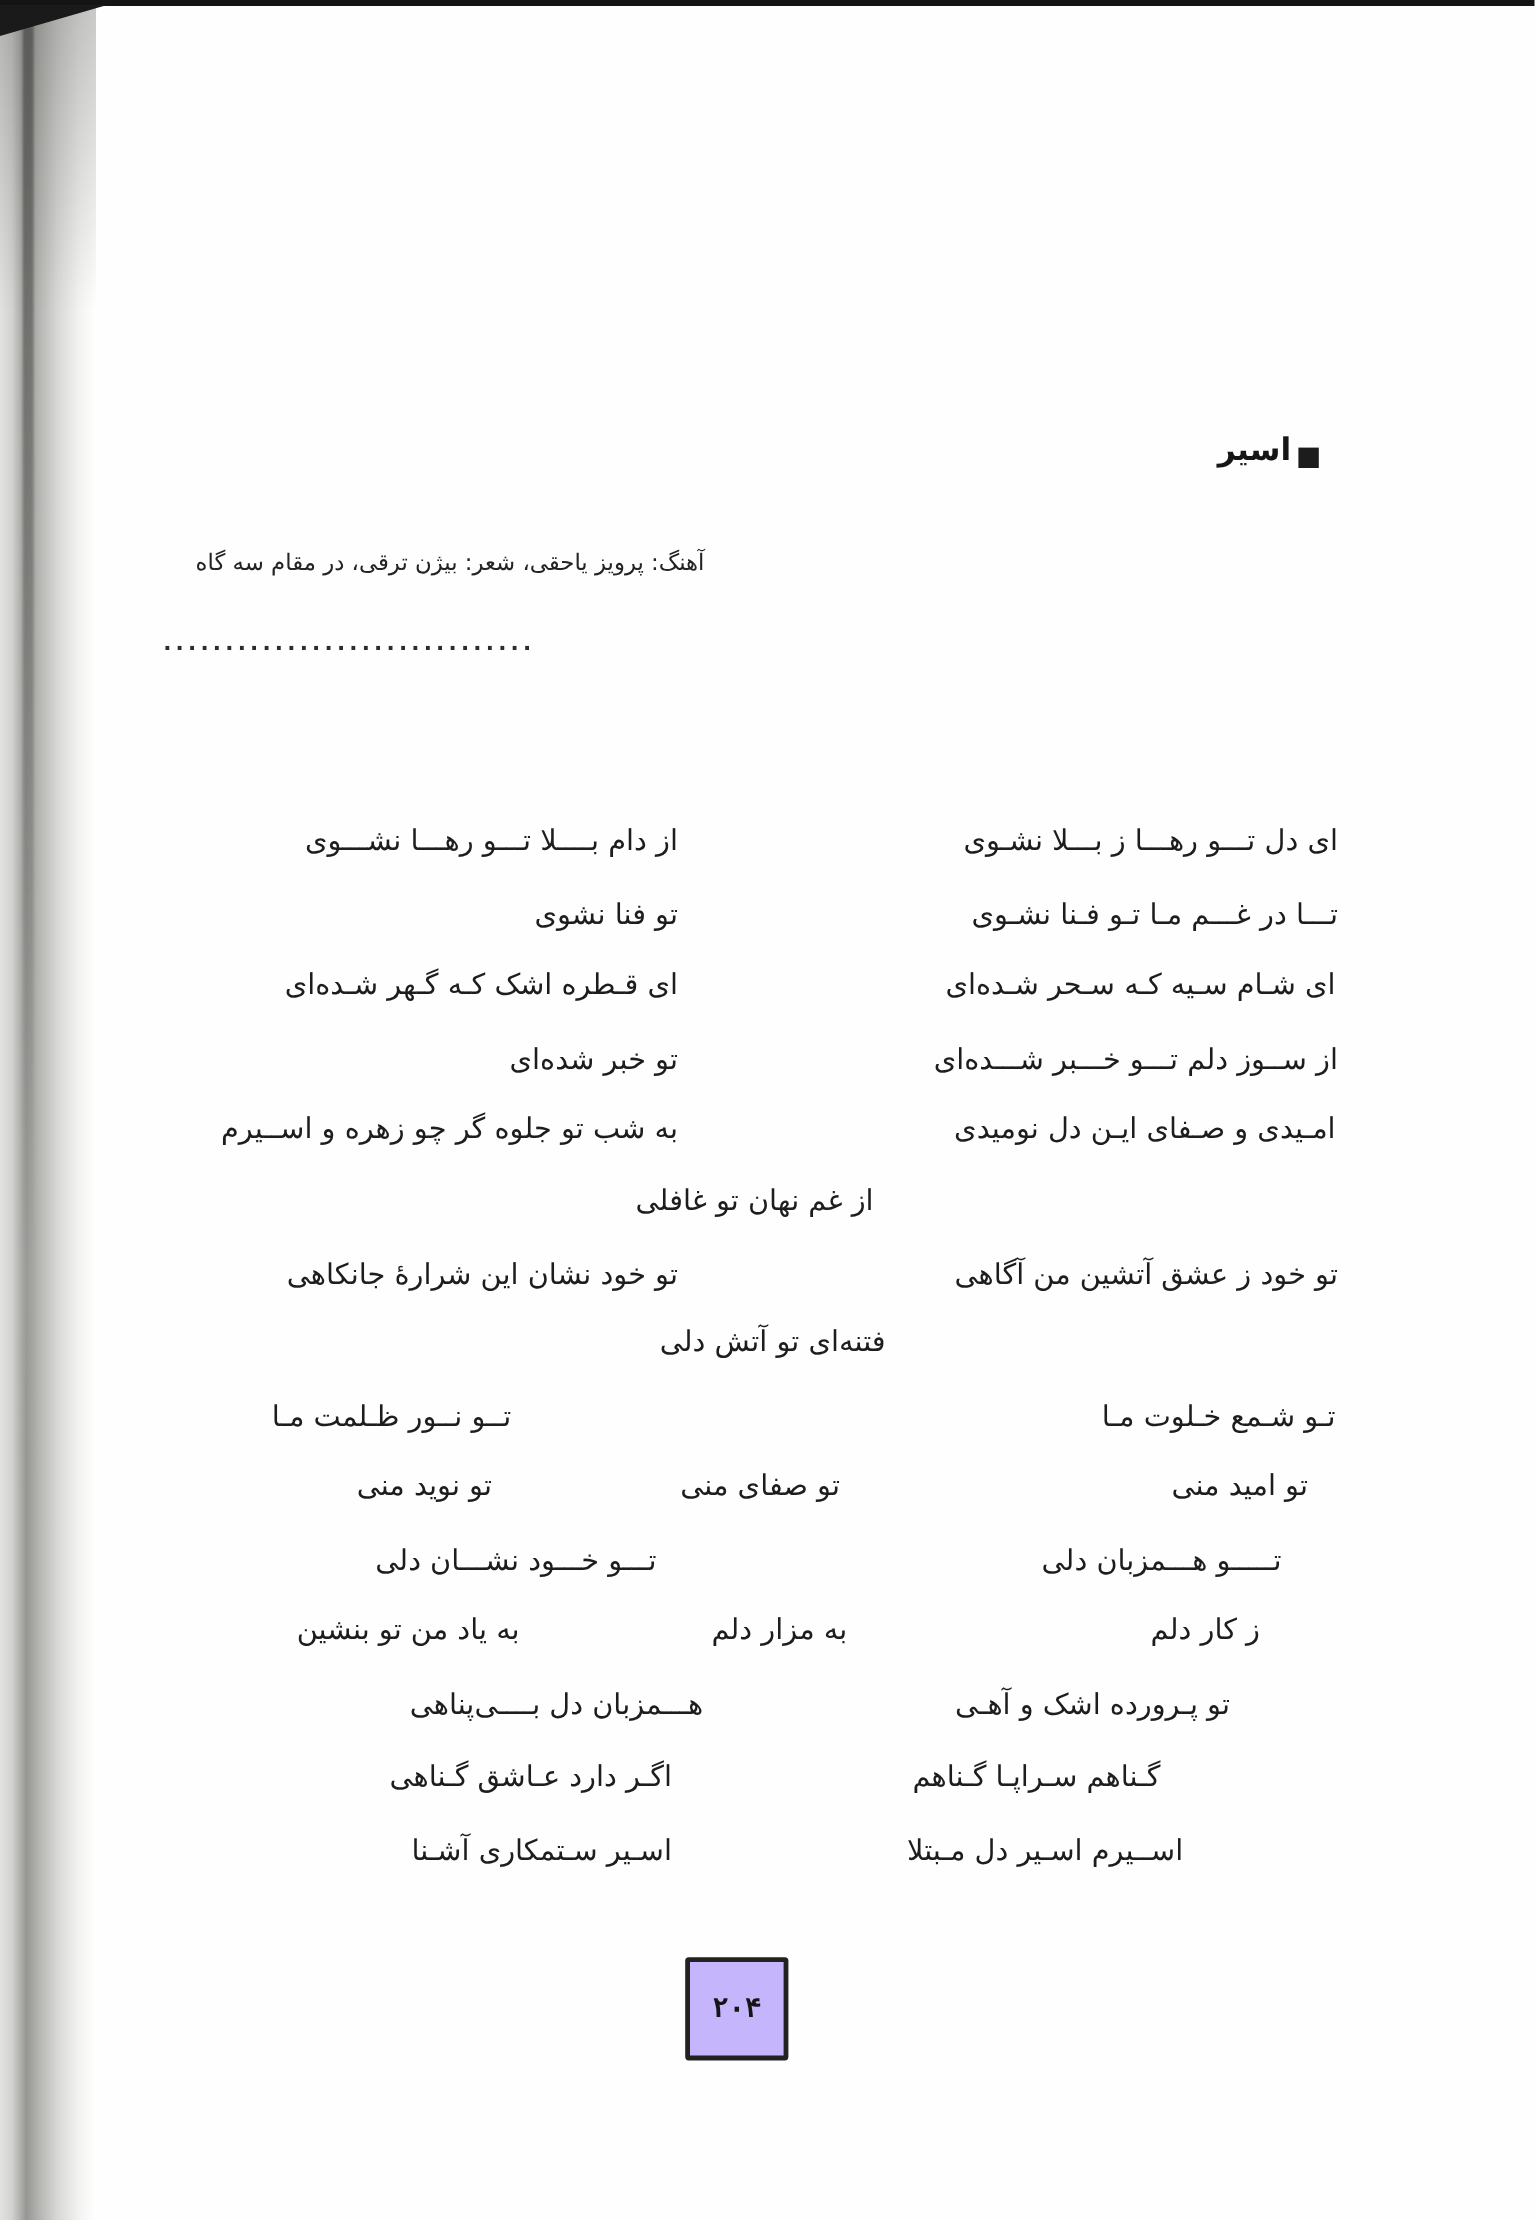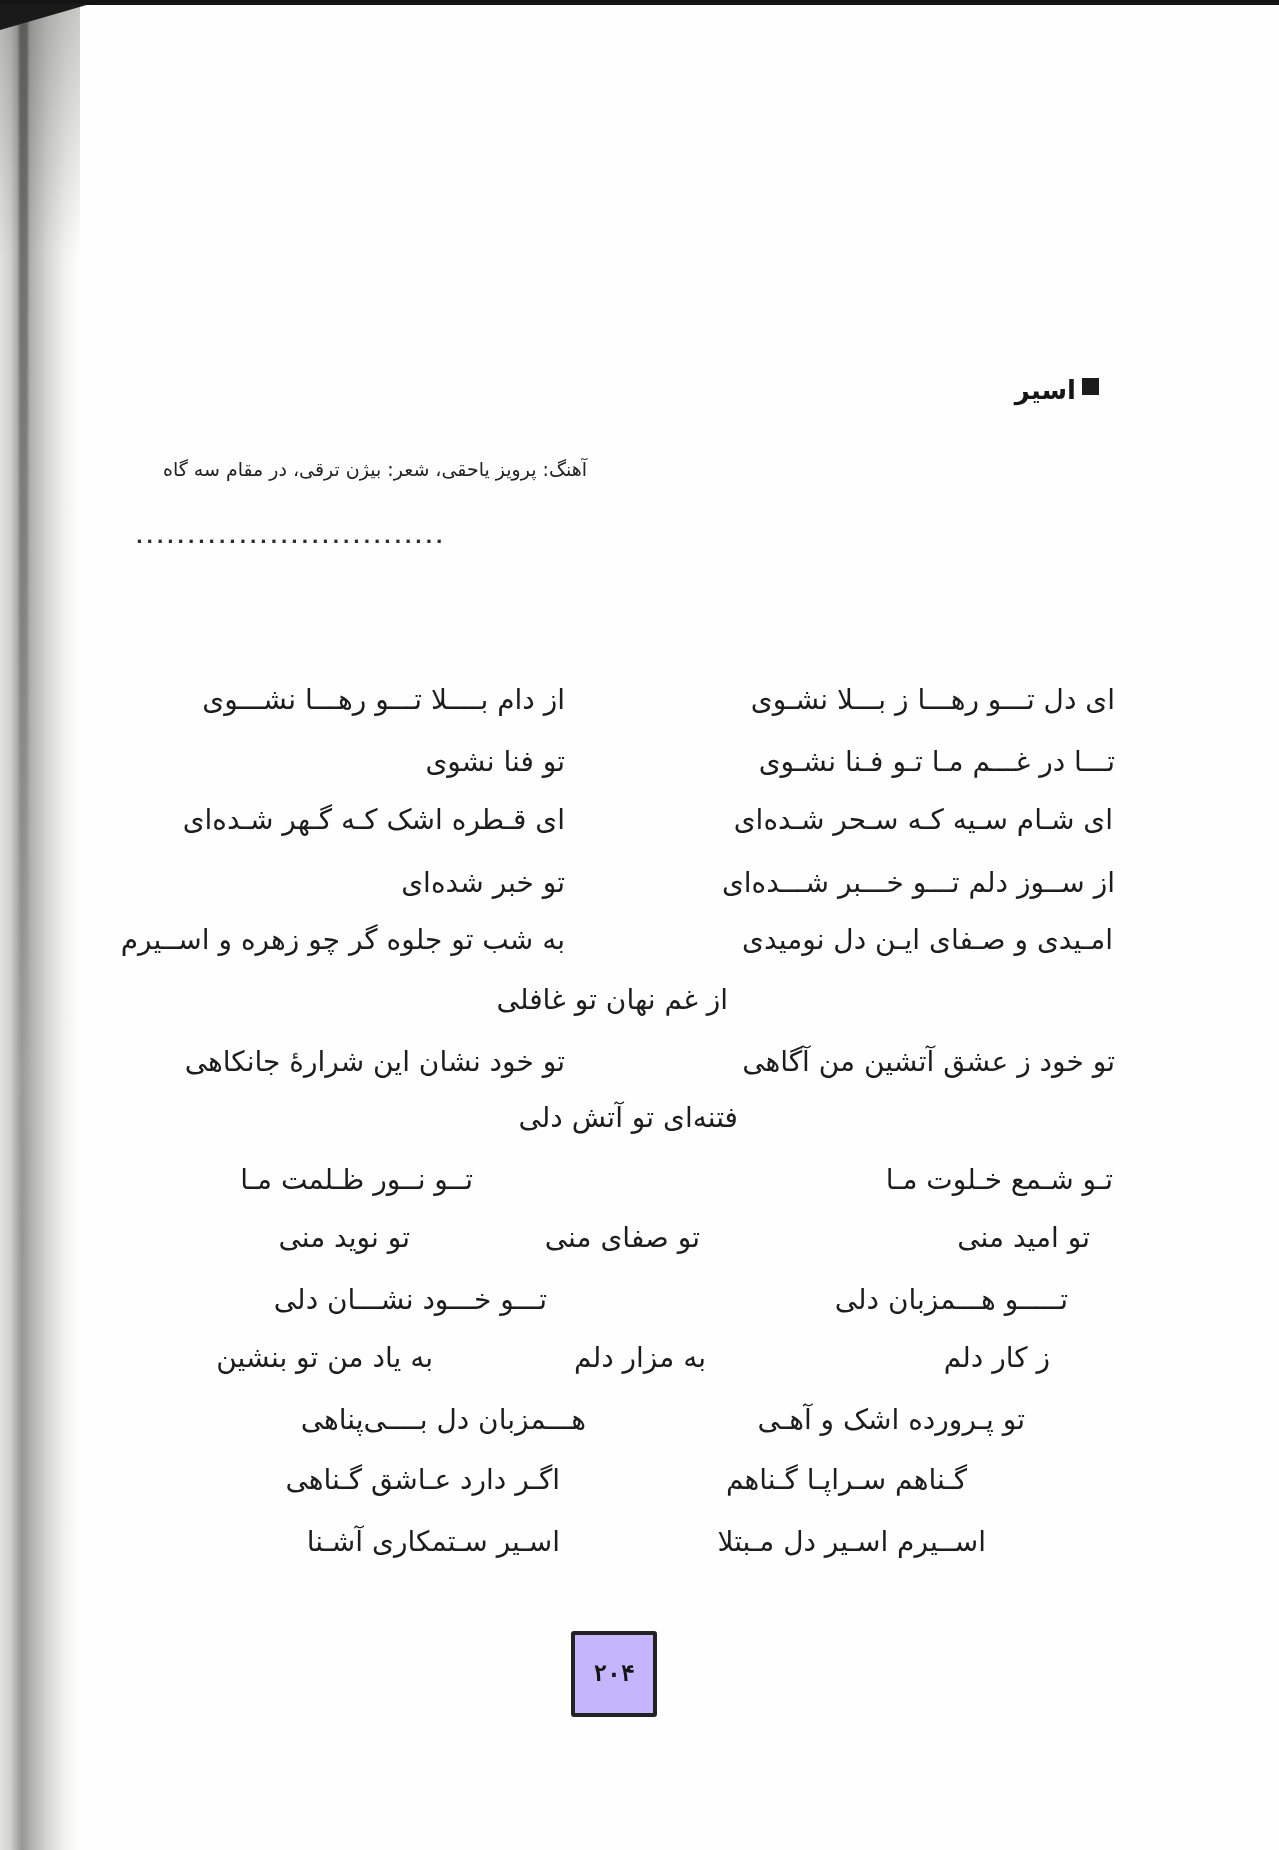--- a/index.html
+++ b/index.html
@@ -37,23 +37,22 @@
       rgba(170,170,168,0.25) 85%,rgba(255,255,255,0) 100%);
     filter:blur(1px);
   }
   .gutter-top-shade{
     position:absolute;top:0;left:0;width:80px;height:260px;
     background:linear-gradient(to bottom,rgba(70,70,68,0.30),rgba(255,255,255,0));
   }
   
   .title-row{
     position:absolute;top:360px;right:180px;
-    display:flex;align-items:flex-start;gap:6px;
+    display:flex;align-items:flex-end;gap:6px;
     direction:rtl;
-    margin-top:15px;
   }
   .title-square{
     width:17px;height:17px;background:#1c1c1c;flex:0 0 auto;
     margin-top:3px;
   }
   .title-text{
     font-size:26px;font-weight:bold;color:#161616;
     letter-spacing:0.5px;white-space:nowrap;
   }
   .attribution{
@@ -63,31 +62,31 @@
   }
   .dots{
     position:absolute;top:526px;left:136px;
     direction:ltr;
     font-size:18px;letter-spacing:3.5px;color:#2c2c2c;
     font-weight:bold;white-space:nowrap;
   }
   
   .seg{
     position:absolute;direction:rtl;white-space:nowrap;
-    font-size:28px;color:#1d1d1d;line-height:44px;
+    font-size:24px;color:#1d1d1d;line-height:44px;
   }
   .r1{top:678px;right:164px;}  .l1{top:678px;right:714px;}
   .r2{top:740px;right:164px;}  .l2{top:740px;right:714px;}
   .r3{top:798px;right:166px;}  .l3{top:798px;right:714px;}
   .r4{top:861px;right:164px;}  .l4{top:861px;right:714px;}
   .r5{top:918px;right:166px;}  .l5{top:918px;right:714px;}
   .c6{top:978px;right:551px;}
   .r7{top:1040px;right:164px;} .l7{top:1040px;right:714px;}
   .c8{top:1096px;right:541px;}
-  .r9{top:1158px;right:166px;margin-left:32px;} .l9{top:1158px;right:806px;}
+  .r9{top:1158px;right:166px;margin-left:32px;} .l9{top:1158px;right:853px;}
   .r10{top:1216px;right:189px;}.m10{top:1216px;right:579px;}.l10{top:1216px;right:869px;}
   .r11{top:1278px;right:211px;}.l11{top:1278px;right:732px;}
   .r12{top:1336px;right:229px;}.m12{top:1336px;right:573px;}.l12{top:1336px;right:846px;}
   .r13{top:1398px;right:254px;}.l13{top:1398px;right:693px;}
   .r14{top:1458px;right:312px;}.l14{top:1458px;right:719px;}
   .r15{top:1520px;right:293px;}.l15{top:1520px;right:719px;}
   
   .page-number-box{
     position:absolute;top:1631px;left:571px;
     width:78px;height:78px;

